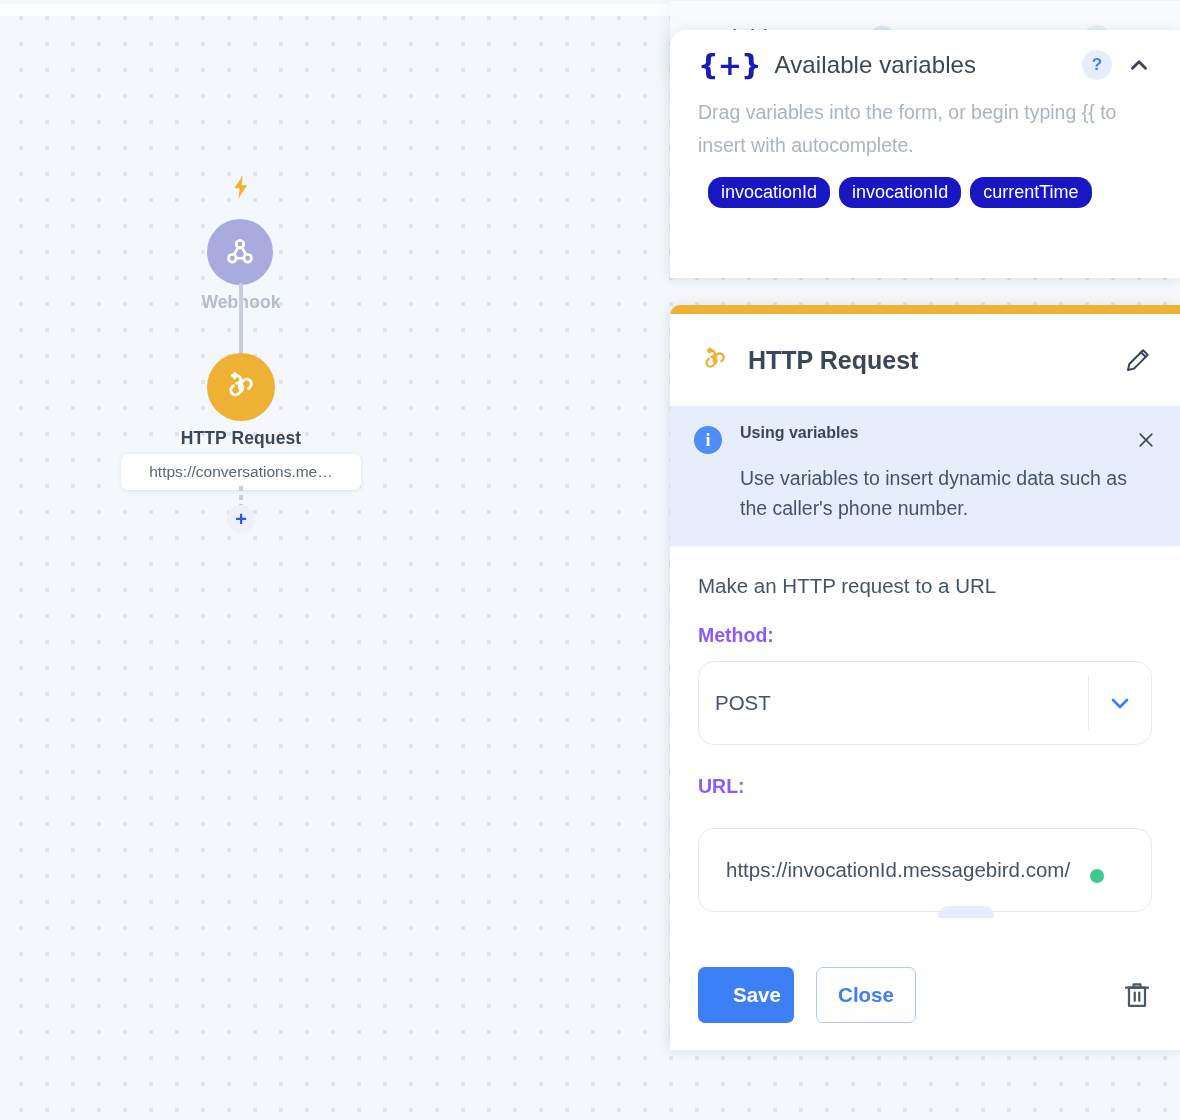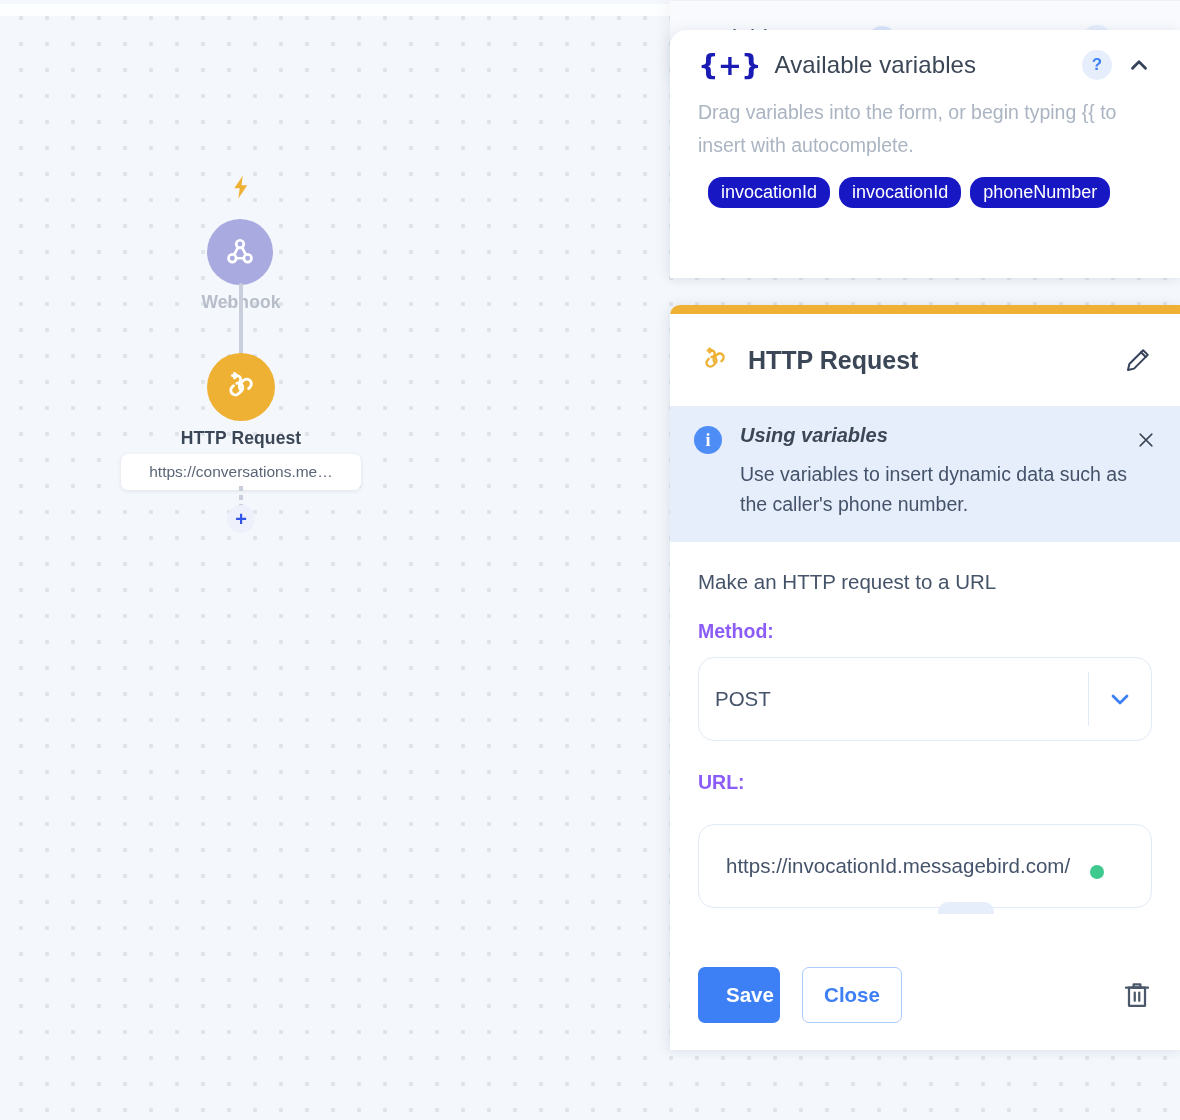--- a/index.html
+++ b/index.html
@@ -123,21 +123,21 @@
   #info-banner {
     background: #e6eefb; padding: 18px 24px 22px 24px; display: flex; position: relative;
   }
   #info-icon {
     width: 28px; height: 28px; border-radius: 50%; background: #4f8df6;
     color: #fff; display: flex; align-items: center; justify-content: center;
     font-size: 18px; font-weight: 700; flex: none; margin-right: 18px; margin-top: 2px;
     font-family: "Liberation Serif", serif;
   }
   #info-text { flex: 1; padding-right: 20px; }
-  #info-title { font-size: 20px; font-weight: 700; color: #3b4757; margin-bottom: 12px; font-style: italic; }
+  #info-title { font-size: 16px; font-weight: 700; color: #3b4757; margin-bottom: 21px; }
   #info-body  { font-size: 19.5px; color: #45536a; line-height: 1.56; }
   #info-close {
     position: absolute; right: 24px; top: 24px; width: 20px; height: 20px;
     cursor: pointer; color: #3b4757;
   }
 
   #http-form { padding: 28px 28px 0 28px; position: relative; height: 372px; overflow: hidden; }
   #form-desc { font-size: 20.5px; color: #45536a; margin-bottom: 26px; }
   .field-label { font-size: 19.5px; font-weight: 700; color: #8b5cf6; margin-bottom: 14px; }
   .field-box {
@@ -163,21 +163,21 @@
   }
 
   #http-footer {
     position: absolute; left: 0; bottom: 0; width: 510px; height: 110px;
     background: #fff; display: flex; align-items: center; padding: 0 28px;
   }
   .btn {
     border-radius: 7px; font-size: 20.5px; font-weight: 700; cursor: pointer;
     display: flex; align-items: center; justify-content: center; height: 56px;
   }
-  #save-button { background: #3d7ff5; color: #fff; width: 82px; margin-right: 22px; padding-left: 22px; }
+  #save-button { background: #3d7ff5; color: #fff; width: 96px; margin-right: 22px; padding-left: 22px; }
   #close-button {
     background: #fff; color: #3d7ff5; width: 100px;
     border: 1.5px solid #aacbfb;
   }
   #delete-button { margin-left: auto; width: 30px; height: 32px; cursor: pointer; }
 
   
   #varout-card {
     top: 1042px; height: 78px; background: #f8fafd;
     border-top: 1px solid #eef2f8;
@@ -246,21 +246,21 @@
         <span id="vars-title">Available variables</span>
         <span class="help-badge">?</span>
         <svg class="chev" viewBox="0 0 24 24" fill="none" stroke="#37435a" stroke-width="2.6" stroke-linecap="round" stroke-linejoin="round">
           <path d="M6 15l6-6 6 6"></path>
         </svg>
       </div>
       <div id="vars-desc">Drag variables into the form, or begin typing {{ to insert with autocomplete.</div>
       <div id="vars-chips">
         <span class="var-chip">invocationId</span>
         <span class="var-chip">invocationId</span>
-        <span class="var-chip">phoneNumber</span>
+        <span class="var-chip">currentTime</span>
       </div>
     </div>
 
     <div id="http-card" class="card">
       <div id="http-accent"></div>
 
       <div id="http-header">
         <svg id="http-header-icon" viewBox="0 0 24 24" fill="none" stroke="#eeb134" stroke-width="1.9" stroke-linecap="round" stroke-linejoin="round">
           <path d="M6.2 4.4h3.0a2.6 2.6 0 0 1 0 5.2"></path>
           <path d="M7.6 2.9 9.3 4.4 7.6 5.9"></path>

